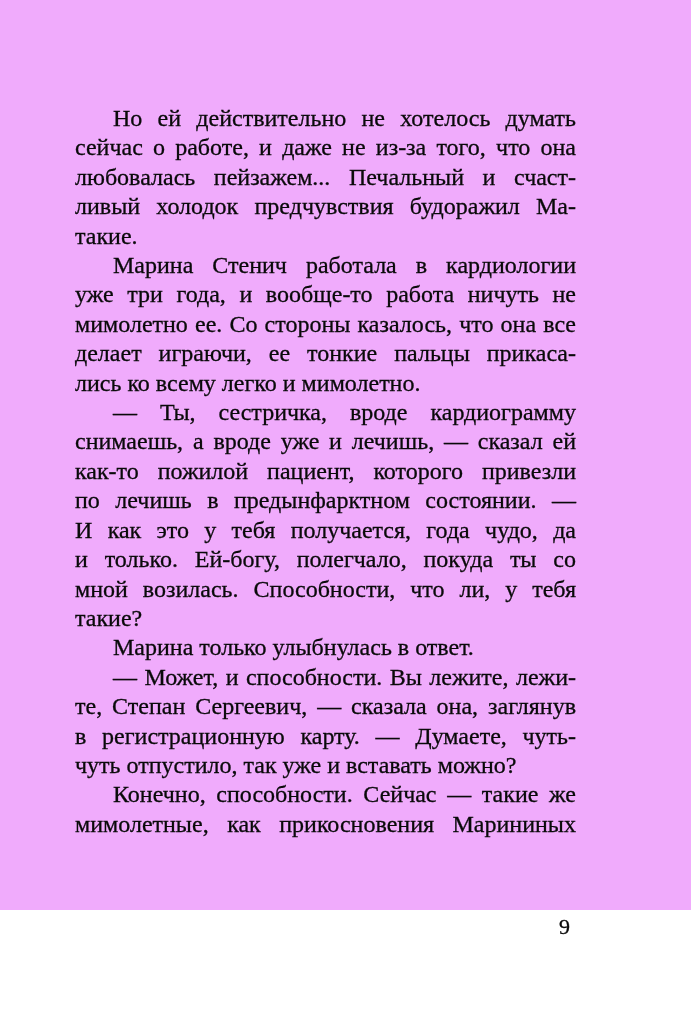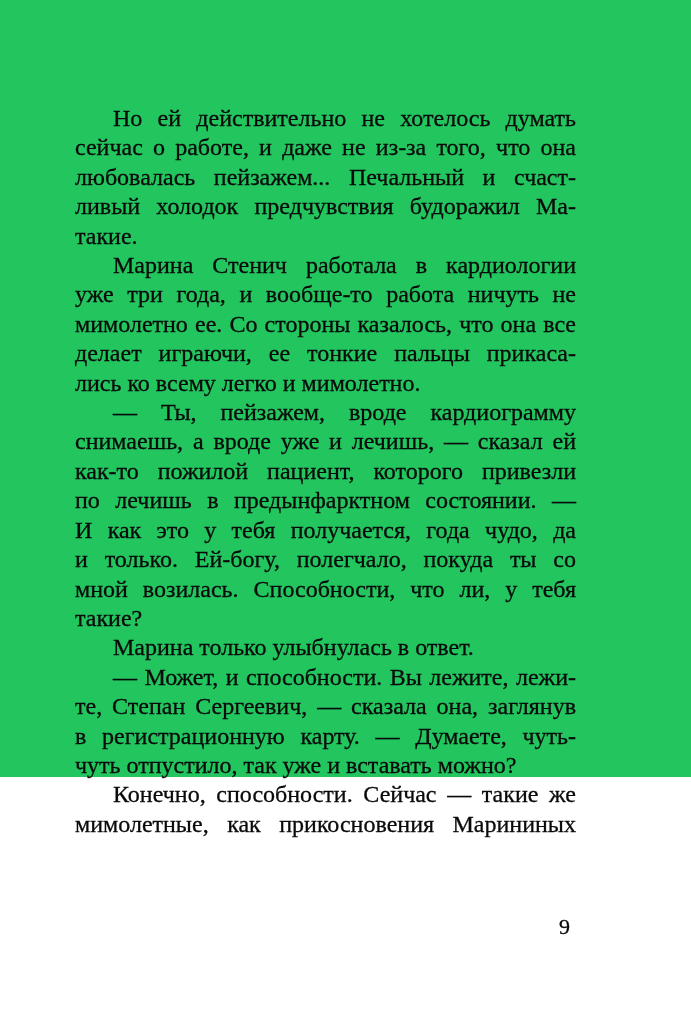--- a/index.html
+++ b/index.html
@@ -9,22 +9,22 @@
   body {
     width: 691px;
     height: 1033px;
     background: #ffffff;
     overflow: hidden;
     font-family: "Liberation Serif", "DejaVu Serif", serif;
   }
   .book-page {
     position: relative;
     width: 691px;
-    height: 777px;
-    background: #22c55e;
+    height: 910px;
+    background: #f0abfc;
   }
   .text-column {
     position: absolute;
     left: 75px;
     top: 104px;
     width: 501px;
     color: #0a0a0a;
     font-size: 24px;
     line-height: 29.4px;
     -webkit-text-stroke: 0.3px #0a0a0a;
@@ -78,21 +78,21 @@
 
     <div class="para section-gap">
       <div class="line first">Марина Стенич работала в кардиологии</div>
       <div class="line">уже три года, и вообще-то работа ничуть не</div>
       <div class="line">мимолетно ее. Со стороны казалось, что она все</div>
       <div class="line">делает играючи, ее тонкие пальцы прикаса-</div>
       <div class="line end">лись ко всему легко и мимолетно.</div>
     </div>
 
     <div class="para">
-      <div class="line first">— Ты, пейзажем, вроде кардиограмму</div>
+      <div class="line first">— Ты, сестричка, вроде кардиограмму</div>
       <div class="line">снимаешь, а вроде уже и лечишь, — сказал ей</div>
       <div class="line">как-то пожилой пациент, которого привезли</div>
       <div class="line">по лечишь в предынфарктном состоянии. —</div>
       <div class="line">И как это у тебя получается, года чудо, да</div>
       <div class="line">и только. Ей-богу, полегчало, покуда ты со</div>
       <div class="line">мной возилась. Способности, что ли, у тебя</div>
       <div class="line end">такие?</div>
     </div>
 
     <div class="para">

